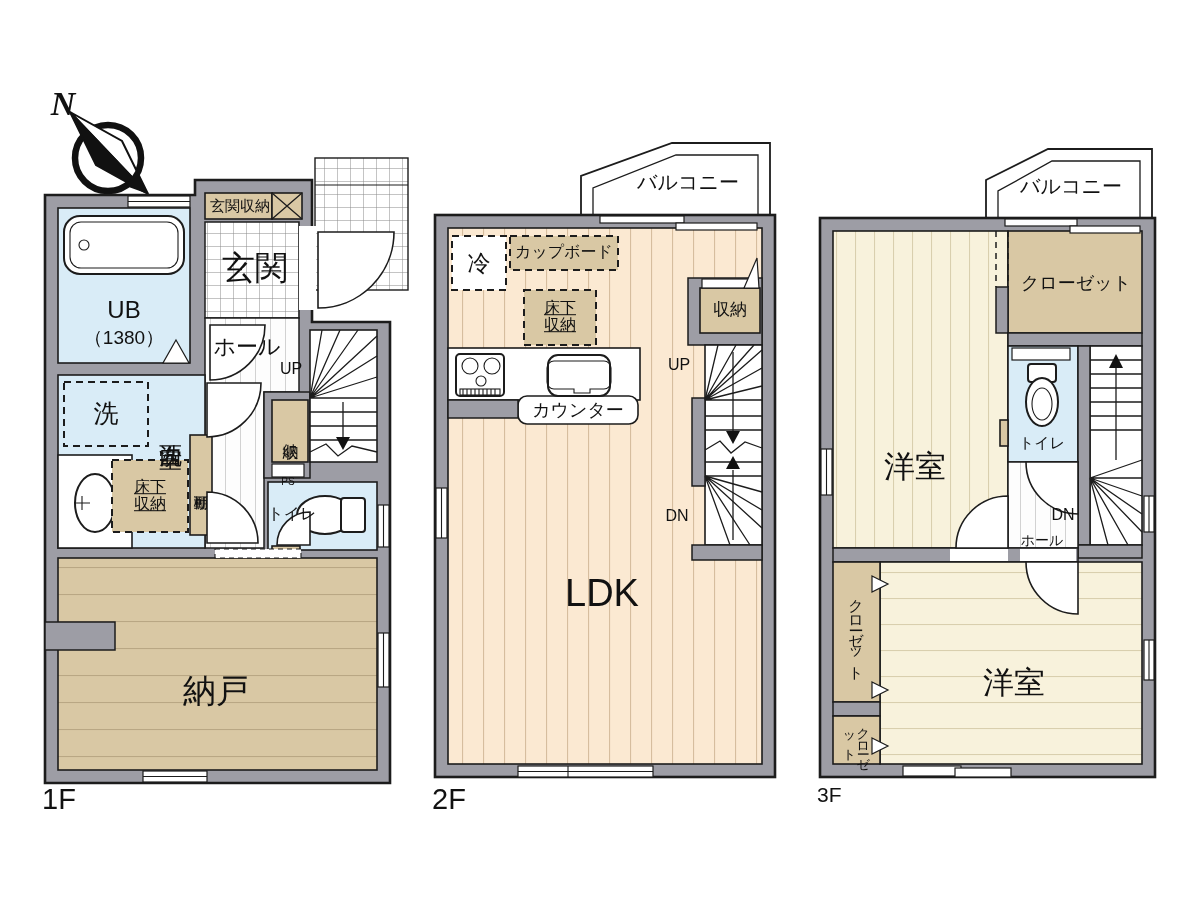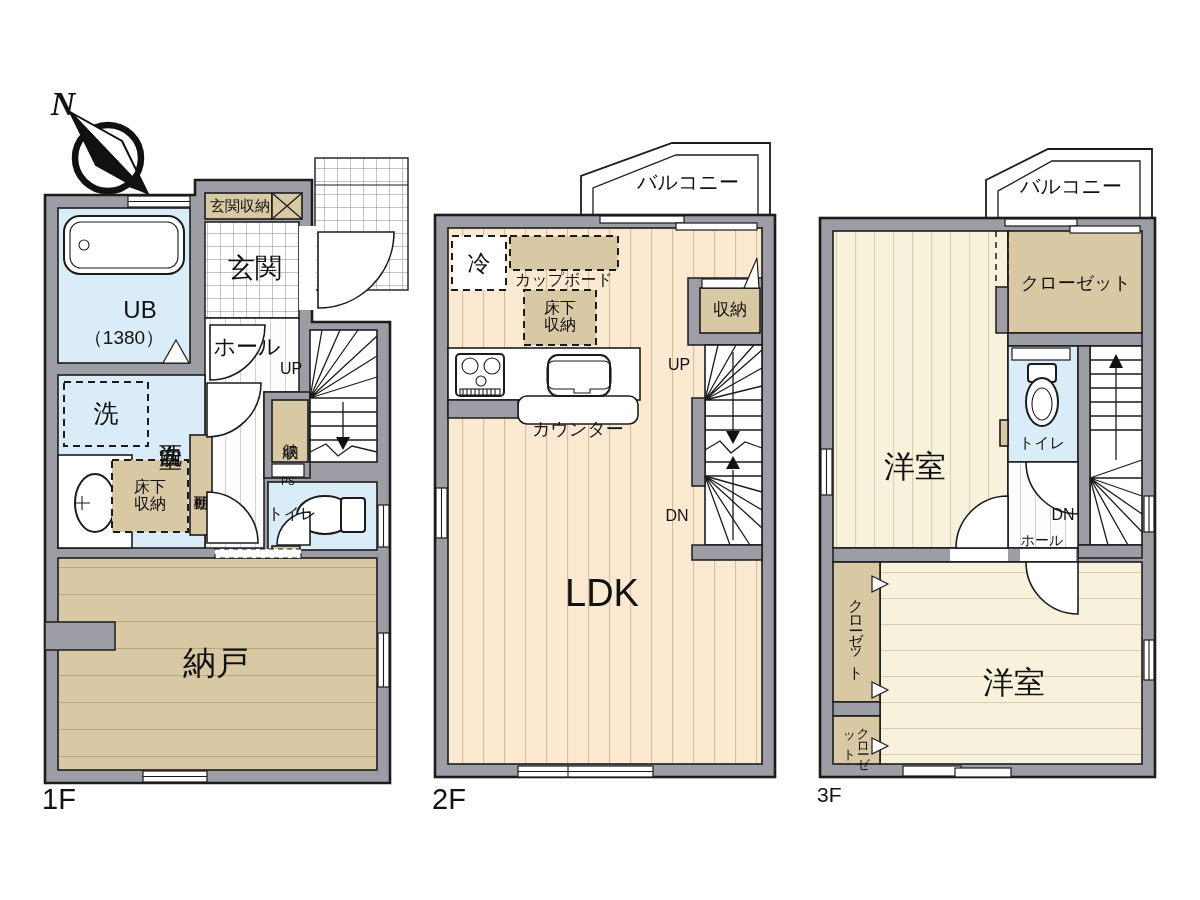--- a/index.html
+++ b/index.html
@@ -1,21 +1,21 @@
 <!DOCTYPE html>
 <html><head>
 <meta charset="utf-8">
 <style>
   html,body{margin:0;padding:0;background:#ffffff;}
   .plan{position:relative;width:1200px;height:900px;background:#fff;overflow:hidden;
         font-family:"Liberation Sans","DejaVu Sans",sans-serif;color:#111;}
   .plan svg{position:absolute;left:0;top:0;}
   .lbl{position:absolute;transform:translate(-50%,-50%);white-space:nowrap;color:#111;
        line-height:1.05;text-align:center;}
-  .lbl.wrap2{white-space:normal;width:2.3em;word-break:break-all;}
+  .lbl.wrap2{white-space:normal;width:2.3em;word-break:break-all;text-decoration:underline;}
   .lbl.v{writing-mode:vertical-rl;text-orientation:upright;white-space:normal;letter-spacing:1px;}
   .lbl.v2{writing-mode:vertical-rl;text-orientation:upright;white-space:normal;height:50px;letter-spacing:0;}
   .lbl.corner{transform:none;}
   .lbl.compassN{font-family:"Liberation Serif","DejaVu Serif",serif;font-style:italic;font-weight:bold;}
   
   .shell{fill:#9d9da5;stroke:#1c1c1c;stroke-width:2.6;}
   .wall{fill:#9d9da5;stroke:#1c1c1c;stroke-width:1.5;}
   .blue{fill:#d9ecf7;stroke:#1c1c1c;stroke-width:1.6;}
   .tan{fill:#d9c8a4;stroke:#1c1c1c;stroke-width:1.6;}
   .wht{fill:#ffffff;stroke:#1c1c1c;stroke-width:1.6;}
@@ -244,40 +244,40 @@
           <path class="thin" d="M1149,640 V680"></path>
       <rect x="903" y="766" width="58" height="10" class="win"></rect>
       <rect x="955" y="768" width="56" height="9" class="win"></rect>
     </g>
   </g>
 </svg>
 
 <div class="lbl compassN" style="left:63px;top:104px;font-size:34px;">N</div>
 
 <div class="lbl" style="left:240px;top:206px;font-size:15px;">玄関収納</div>
-<div class="lbl" style="left:255px;top:268px;font-size:27px;">玄関</div>
-<div class="lbl" style="left:140px;top:310px;font-size:24px;">UB</div>
+<div class="lbl" style="left:255px;top:268px;font-size:33px;">玄関</div>
+<div class="lbl" style="left:124px;top:310px;font-size:24px;">UB</div>
 <div class="lbl" style="left:124px;top:338px;font-size:19px;">（1380）</div>
 <div class="lbl" style="left:247px;top:347px;font-size:22px;">ホール</div>
 <div class="lbl" style="left:291px;top:369px;font-size:16px;">UP</div>
 <div class="lbl" style="left:106px;top:413px;font-size:25px;">洗</div>
 <div class="lbl v" style="left:171px;top:428px;font-size:23px;">洗面室</div>
 <div class="lbl v" style="left:201px;top:485px;font-size:14px;letter-spacing:0;">可動棚</div>
 <div class="lbl wrap2" style="left:150px;top:496px;font-size:16px;">床下収納</div>
 <div class="lbl v" style="left:290px;top:431px;font-size:16px;letter-spacing:0;">収納</div>
 <div class="lbl" style="left:288px;top:470px;font-size:10px;margin-top:12px;">PS</div>
 <div class="lbl" style="left:292px;top:514px;font-size:16px;">トイレ</div>
-<div class="lbl" style="left:216px;top:663px;font-size:33px;">納戸</div>
+<div class="lbl" style="left:216px;top:691px;font-size:33px;">納戸</div>
 <div class="lbl corner" style="left:42px;top:784px;font-size:29px;">1F</div>
 
 <div class="lbl" style="left:688px;top:182px;font-size:20px;">バルコニー</div>
 <div class="lbl" style="left:479px;top:263px;font-size:23px;">冷</div>
-<div class="lbl" style="left:564px;top:252px;font-size:16px;margin-top:28px;">カップボード</div>
+<div class="lbl" style="left:564px;top:252px;font-size:16px;">カップボード</div>
 <div class="lbl wrap2" style="left:560px;top:317px;font-size:16px;">床下収納</div>
-<div class="lbl" style="left:578px;top:429px;font-size:18px;">カウンター</div>
+<div class="lbl" style="left:578px;top:410px;font-size:18px;">カウンター</div>
 <div class="lbl" style="left:730px;top:310px;font-size:17px;">収納</div>
 <div class="lbl" style="left:679px;top:365px;font-size:16px;">UP</div>
 <div class="lbl" style="left:677px;top:516px;font-size:16px;">DN</div>
 <div class="lbl" style="left:602px;top:594px;font-size:38px;">LDK</div>
 <div class="lbl corner" style="left:432px;top:784px;font-size:29px;">2F</div>
 
 <div class="lbl" style="left:1071px;top:186px;font-size:20px;">バルコニー</div>
 <div class="lbl" style="left:1076px;top:283px;font-size:18px;">クローゼット</div>
 <div class="lbl" style="left:915px;top:467px;font-size:31px;">洋室</div>
 <div class="lbl" style="left:1042px;top:443px;font-size:15px;">トイレ</div>

